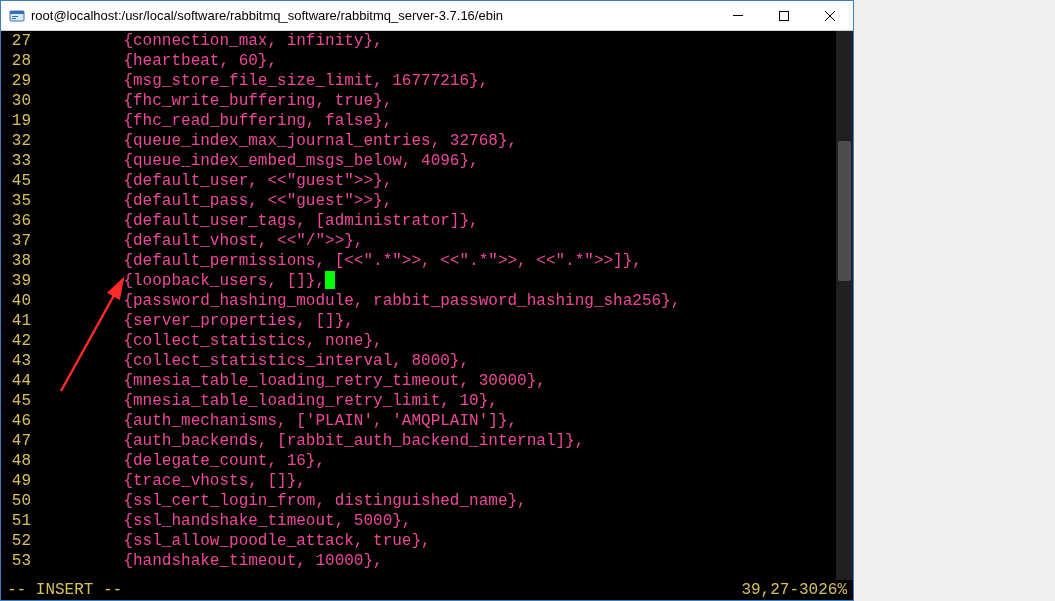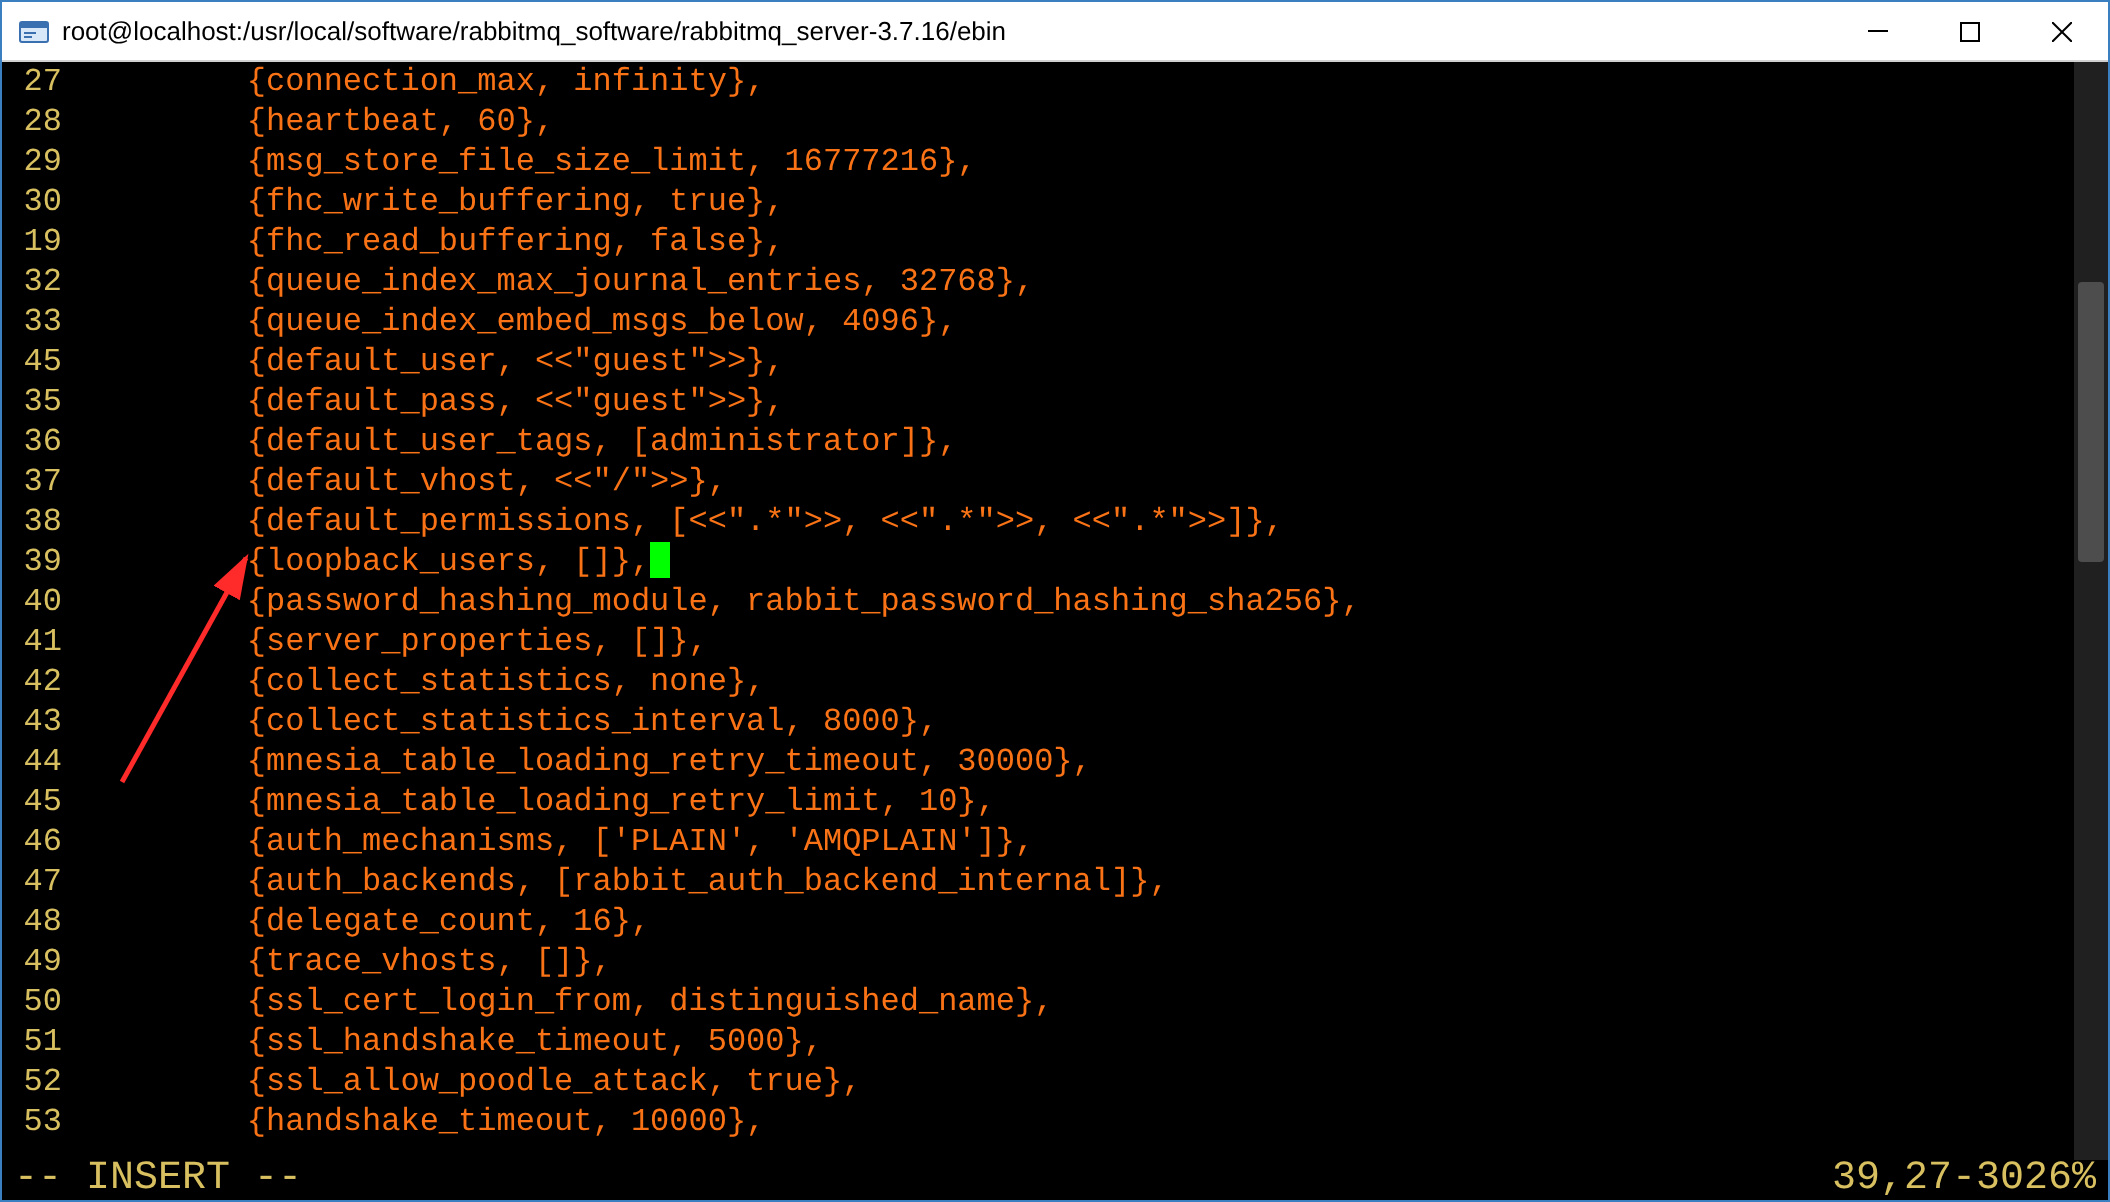--- a/index.html
+++ b/index.html
@@ -5,21 +5,21 @@
   * { margin: 0; padding: 0; box-sizing: border-box; }
   body {
     font-family: "Microsoft YaHei", "Segoe UI", sans-serif;
     background: #f0f0f0;
     width: 1055px;
     height: 601px;
     overflow: hidden;
     position: relative;
   }
   .window {
-    width: 1055px;
+    width: 854px;
     height: 601px;
     background: #fff;
     border: 1px solid #3a80c0;
     display: flex;
     flex-direction: column;
   }
   .titlebar {
     height: 30px;
     background: #fff;
     display: flex;
@@ -73,40 +73,40 @@
     display: flex;
     white-space: pre;
   }
   .lineno {
     width: 36px;
     text-align: right;
     color: #d8c060;
     padding-right: 6px;
   }
   .codetext {
-    color: #f97316;
+    color: #ec4899;
   }
   .cursor {
     display: inline-block;
     width: 10px;
     height: 18px;
     background: #00ff00;
     vertical-align: text-bottom;
     margin-bottom: 1px;
   }
   .statusbar {
     position: absolute;
     left: 0;
     right: 0;
     bottom: 0;
     height: 20px;
     background: #000;
     color: #d8c060;
     font-family: "Consolas","Courier New",monospace;
-    font-size: 20px;
+    font-size: 16px;
     display: flex;
     align-items: center;
     padding: 0 6px;
   }
   .status-left { flex: 0 0 auto; }
   .status-spacer { flex: 1; }
   .status-right { flex: 0 0 auto; }
   .status-pct { flex: 0 0 auto; }
 
   .arrow {

